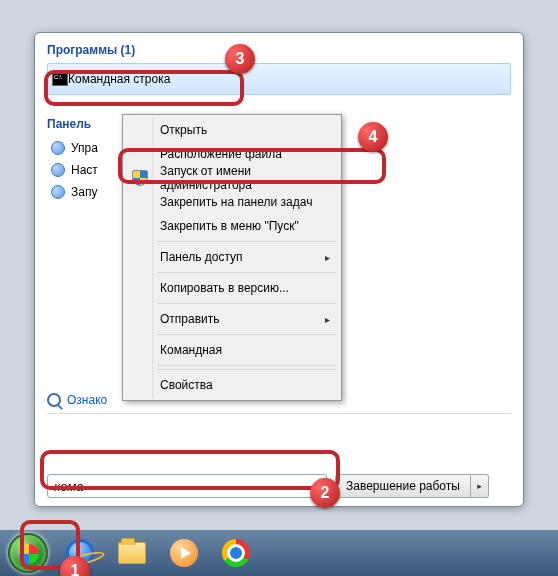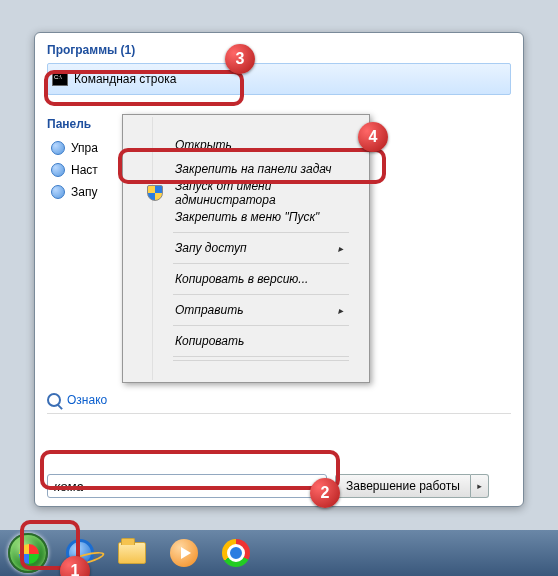--- a/index.html
+++ b/index.html
@@ -3,41 +3,41 @@
 <meta charset="utf-8">
 <style>
   * { box-sizing: border-box; margin: 0; padding: 0; font-family: "Segoe UI", Tahoma, sans-serif; }
   body { width: 558px; height: 576px; background: #cdd6df; position: relative; overflow: hidden; }
   
   .startmenu { position: absolute; left: 34px; top: 32px; width: 490px; height: 475px; background: #fff; border: 1px solid #7a8a99; border-radius: 6px; box-shadow: 0 2px 8px rgba(0,0,0,0.3); }
   .sm-inner { padding: 8px 12px 42px 12px; height: 100%; position: relative; }
   
   .group-title { color: #1e4f9e; font-size: 12px; margin: 2px 0 6px 0; font-weight: bold; }
   
-  .result-row { display: flex; align-items: center; height: 24px; background: linear-gradient(#e8f3ff,#cfe6ff); border: 1px solid #a9cdf3; border-radius: 2px; padding: 15px 4px; gap: 6px; font-size: 12px; color: #000; }
+  .result-row { display: flex; align-items: center; height: 24px; background: linear-gradient(#e8f3ff,#cfe6ff); border: 1px solid #a9cdf3; border-radius: 2px; padding: 15px 4px; font-size: 12px; color: #000; }
   .cmd-icon { width: 16px; height: 14px; background:#000; border:1px solid #666; position:relative; }
   .cmd-icon::after { content:"C:\\"; color:#fff; font-size:6px; position:absolute; top:1px; left:1px; }
   
   .panel-item { display:flex; align-items:center; gap:6px; font-size:12px; color:#000; height:22px; padding:0 4px; }
   .mic-ico { width:14px; height:14px; border-radius:50%; border:1px solid #3a7ac7; background:radial-gradient(circle at 30% 30%, #b8d8ff, #5a9ae0); position:relative; }
   
   .see-more { display:flex; align-items:center; gap:6px; font-size:12px; color:#0b5fce; margin-top: 190px; }
   .mag-ico { width:14px; height:14px; border:2px solid #3a6eb5; border-radius:50%; position:relative; }
   .mag-ico::after{content:""; position:absolute; width:6px; height:2px; background:#3a6eb5; bottom:-3px; right:-4px; transform:rotate(45deg);}
   
   .sep { height:1px; background:#dcdcdc; margin: 6px 0; }
   
   .search-row { position:absolute; left:12px; right:12px; bottom:8px; display:flex; gap:8px; align-items:center; }
   .search-box { flex:0 0 280px; height:24px; border:1px solid #92a8c0; border-radius:3px; background:#fff; display:flex; align-items:center; padding:0 6px; font-size:13px; color:#000; font-style:italic; position:relative; }
   .clear-x { position:absolute; right:6px; color:#5a7aa0; font-size:12px; }
   .shutdown { display:flex; align-items:center; }
   .shutdown-btn { height:24px; padding:0 10px; font-size:12px; background:linear-gradient(#f7f7f7,#e0e0e0); border:1px solid #9aa; border-radius:3px 0 0 3px; }
   .shutdown-arrow { height:24px; width:18px; border:1px solid #9aa; border-left:none; border-radius:0 3px 3px 0; background:linear-gradient(#f7f7f7,#e0e0e0); display:flex; align-items:center; justify-content:center; font-size:9px; color:#333; }
   
-  .ctx-menu { position:absolute; left:122px; top:114px; width:248px; background:#f0f0f0; border:1px solid #979797; box-shadow:2px 2px 6px rgba(0,0,0,0.35); padding:18px;font-style:italic; }
+  .ctx-menu { position:absolute; left:122px; top:114px; width:220px; background:#f0f0f0; border:1px solid #979797; box-shadow:2px 2px 6px rgba(0,0,0,0.35); padding:3px; }
   .ctx-left-strip { position:absolute; left:2px; top:2px; bottom:2px; width:28px; background:#f0f0f0; border-right:1px solid #e0e0e0; }
   .ctx-item { display:flex; align-items:center; height:24px; padding:0 10px 0 34px; font-size:12px; color:#000; position:relative; }
   .ctx-item .arrow { position:absolute; right:8px; font-size:10px; color:#333; }
   .ctx-sep { height:1px; background:#d4d4d4; margin:3px 2px 3px 32px; }
   .shield-ico { position:absolute; left:6px; width:16px; height:16px; background:conic-gradient(#2a7de1 0 25%, #ffd24a 25% 50%, #2a7de1 50% 75%, #ffd24a 75% 100%); border-radius:2px 2px 50% 50%; border:1px solid #888; }
   
   .taskbar { position:absolute; left:0; right:0; bottom:0; height:46px; background:linear-gradient(#6a87a7,#3a587c); display:flex; align-items:center; padding:0 8px; gap:12px; }
   .tb-btn { width:40px; height:34px; display:flex; align-items:center; justify-content:center; border-radius:3px; }
   .orb { width:40px; height:40px; border-radius:50%; background:radial-gradient(circle at 35% 30%, #a9e88b, #2f8e2f 55%, #0b4a0b); border:2px solid #2a6b2a; box-shadow:0 0 6px #9ef07b inset, 0 0 4px #fff; position:relative; }
   .orb::after{ content:""; position:absolute; left:9px; top:9px; width:20px; height:20px; border-radius:50%; background:conic-gradient(#f33 0 25%, #2c2 25% 50%, #37f 50% 75%, #fc3 75% 100%); filter:blur(0.3px); }
@@ -104,49 +104,55 @@
     </div>
   </div>
 </div>
 
 <div class="ctx-menu">
   <div class="ctx-left-strip"></div>
   <div class="ctx-item">
       <span>Открыть</span>
     </div>
   <div class="ctx-item">
-      <span>Закрепить на панели задач</span>
+      <span>Расположение файла</span>
     </div>
   <div class="ctx-item">
     <span class="shield-ico"></span>
     <span>Запуск от имени администратора</span>
   </div>
   <div class="ctx-item">
+      <span>Закрепить на панели задач</span>
+    </div>
+  <div class="ctx-item">
       <span>Закрепить в меню "Пуск"</span>
     </div>
   <div class="ctx-sep"></div>
   <div class="ctx-item">
-      <span>Запу доступ</span>
+      <span>Панель доступ</span>
       <span class="arrow">▸</span>
     </div>
   <div class="ctx-sep"></div>
   <div class="ctx-item">
       <span>Копировать в версию...</span>
     </div>
   <div class="ctx-sep"></div>
   <div class="ctx-item">
       <span>Отправить</span>
       <span class="arrow">▸</span>
     </div>
   <div class="ctx-sep"></div>
   <div class="ctx-item">
-      <span>Копировать</span>
+      <span>Командная</span>
     </div>
   <div class="ctx-sep"></div>
   <div class="ctx-sep"></div>
+  <div class="ctx-item">
+      <span>Свойства</span>
+    </div>
 </div>
 
 <div class="taskbar">
   <div class="tb-btn">
       <div class="orb"></div>
     </div>
   <div class="tb-btn">
       <div class="ie-ico"></div>
     </div>
   <div class="tb-btn">

